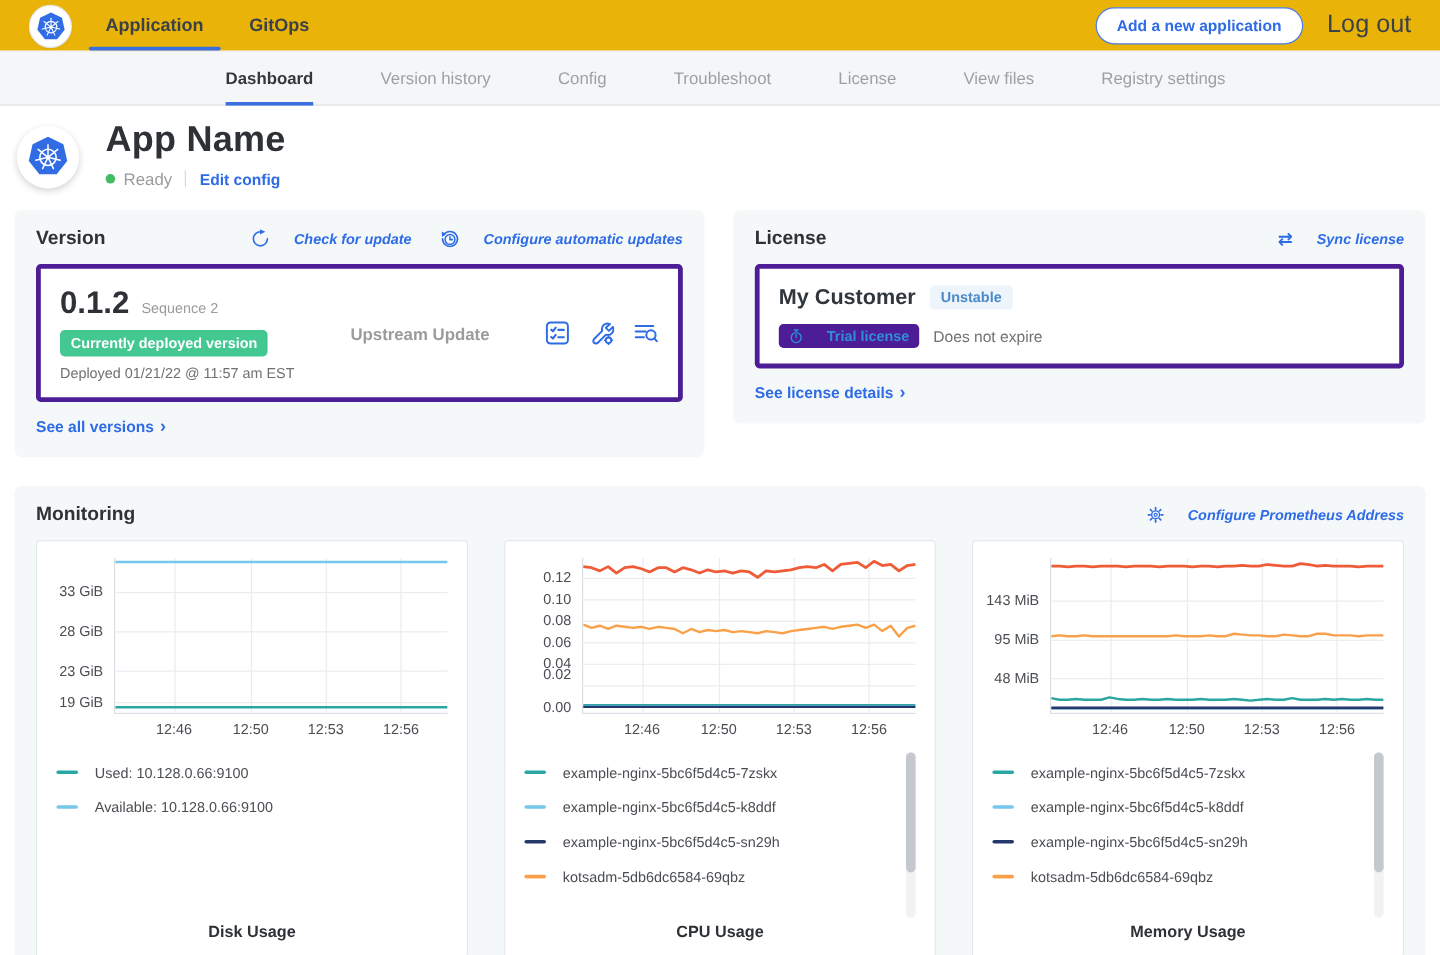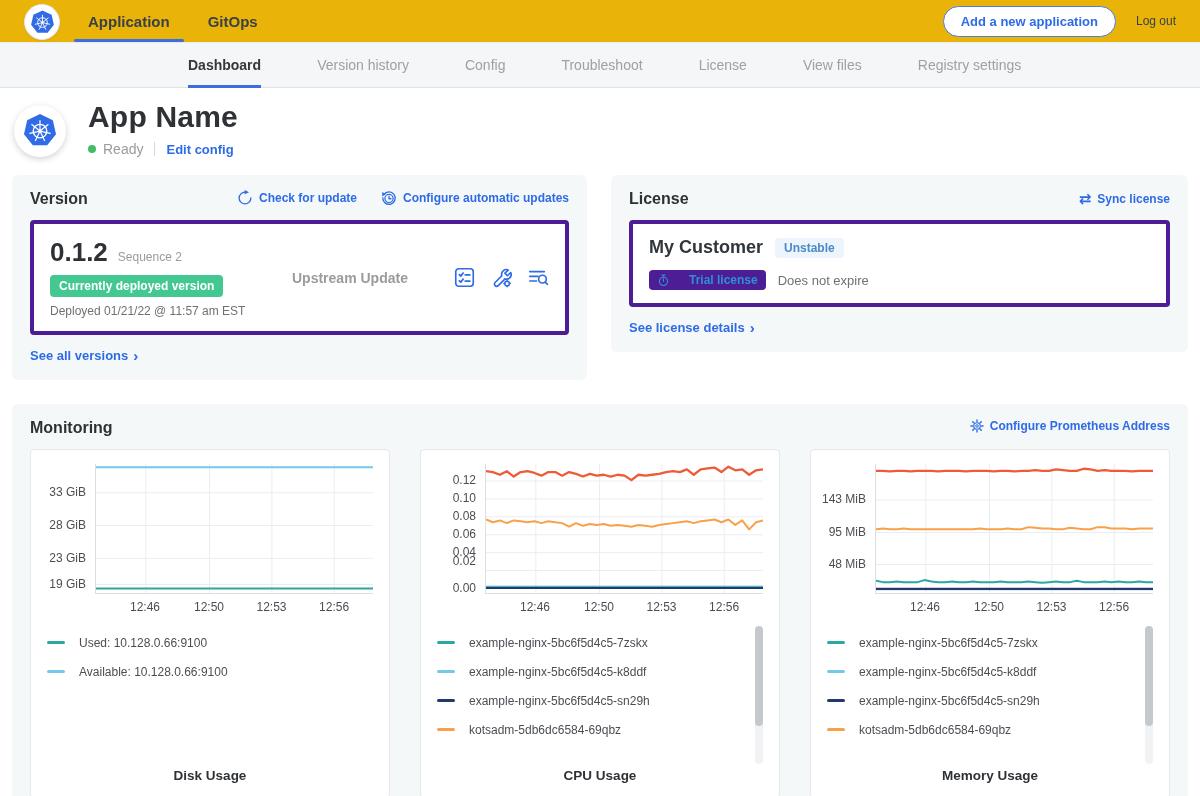--- a/index.html
+++ b/index.html
@@ -9,46 +9,46 @@
   
   .topnav { height:42px; display:flex; align-items:center; padding:0 24px; background:#eab308; position:relative; z-index:2; }
   .brand-badge { width:36px; height:36px; border-radius:50%; background:#fff; border:1px solid #e4e7ea;
     display:flex; align-items:center; justify-content:center; margin:2px 28px 0 0; box-shadow:0 1px 2px rgba(0,0,0,.06); }
   .nav-item { position:relative; height:42px; display:flex; align-items:center; margin-right:38px;
     font-size:15px; font-weight:700; color:#3a4148; cursor:pointer; }
   .nav-item.active::after { content:""; position:absolute; left:-14px; right:-14px; bottom:0; height:3px; background:#3b6fe0; border-radius:2px; }
   .topnav .spacer { flex:1; }
   .add-btn { border:1px solid #4a7de8; color:#2e6be6; background:#fff; border-radius:16px;
     padding:7px 17px; font-size:13px; font-weight:700; cursor:pointer; font-family:inherit; }
-  .logout { margin-left:20px; font-size:12px; color:#3a4148; cursor:pointer; }
+  .logout { margin-left:20px; font-size:21px; color:#3a4148; cursor:pointer; }
 
   
   .subnav { height:46px; background:#f4f6f8; border-top:1px solid #e8eaed; border-bottom:1px solid #dfe3e6;
     display:flex; align-items:stretch; padding-left:188px; }
   .tab { position:relative; display:flex; align-items:center; margin-right:56px; font-size:14px; color:#9da1a6; cursor:pointer; white-space:nowrap; }
   .tab.active { color:#34383c; font-weight:700; }
   .tab.active::after { content:""; position:absolute; left:0; right:0; bottom:-1px; height:3px; background:#3b6fe0; }
 
   
   .app-header { display:flex; align-items:flex-end; padding:12px 0 12px 14px; }
   .app-icon-circle { width:52px; height:52px; border-radius:50%; background:#fff; display:flex; align-items:center;
     justify-content:center; box-shadow:0 2px 6px rgba(0,0,0,.18); margin-top:4px; }
   .app-head-text { margin-left:22px; }
   .app-title { font-size:30px; font-weight:800; letter-spacing:.2px; color:#2e3135; }
   .status-row { display:flex; align-items:center; margin-top:7px; }
   .status-dot { width:8px; height:8px; border-radius:50%; background:#44bb66; margin-right:7px; }
   .status-text { font-size:14px; color:#9b9b9b; }
   .vdiv { width:1px; height:14px; background:#d5d9dd; margin:0 11px; }
   .link { color:#2e6be6; font-weight:700; cursor:pointer; }
-  .small-link { font-size:12px; display:inline-flex; align-items:center; gap:6px; }
+  .small-link { font-size:12px; display:inline-flex; align-items:center; gap:20px;font-style:italic; }
 
   
   .cards-row { display:flex; gap:24px; padding:0 12px; margin-top:6px; align-items:flex-start; }
   .panel { background:#f5f8f9; border-radius:6px; padding:15px 18px 16px; }
-  .panel-head { display:flex; align-items:flex-start; justify-content:space-between; margin-bottom:12px; }
+  .panel-head { display:flex; align-items:center; justify-content:space-between; margin-bottom:12px; }
   .panel-title { font-size:16px; font-weight:800; color:#2e3135; }
   .head-links { display:flex; gap:24px; }
   .inner-card { background:#fff; border:4px solid #4c1d95; border-radius:4px; padding:13px 16px; }
 
   .version-panel { width:575px; flex:none; }
   .version-inner { display:flex; align-items:center; }
   .ver-left { width:230px; }
   .ver-num-row { display:flex; align-items:baseline; gap:10px; }
   .ver-num { font-size:26px; font-weight:800; color:#2e3135; }
   .ver-seq { font-size:12px; color:#9b9b9b; }

